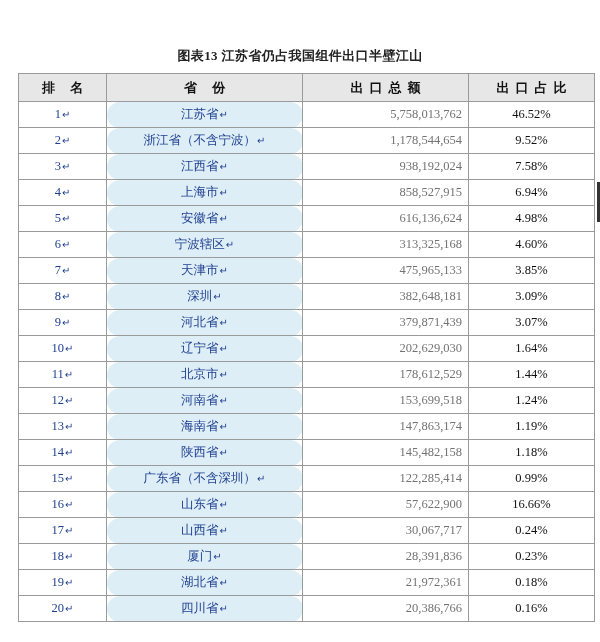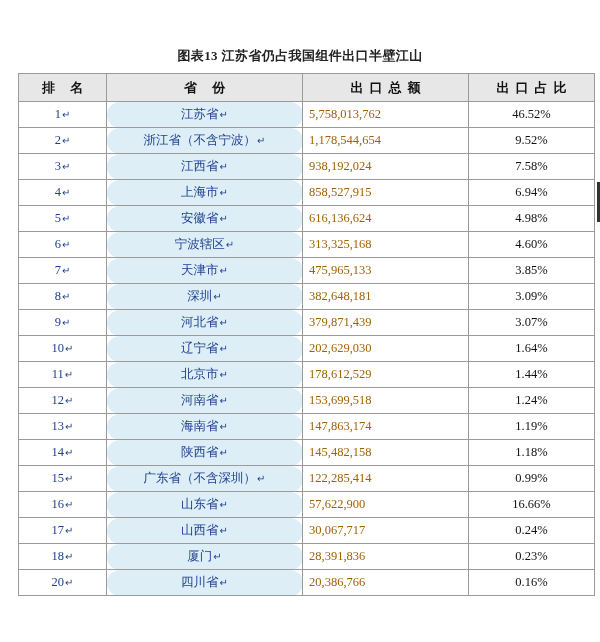--- a/index.html
+++ b/index.html
@@ -69,22 +69,22 @@
     text-align: center;
     color: #1f3f8f;
   }
   td.prov {
     text-align: center;
     color: #1f3f8f;
     background: #ddeef7;
     border-radius: 13px;
   }
   td.amt {
-    text-align: left;
-    color: #a16207;
+    text-align: right;
+    color: #737373;
     padding-right: 10px;
   }
   td.pct {
     text-align: center;
     color: #111;
     padding-right: 10px;
   }
   .mark {
     color: #1f3f8f;
     font-size: 10px;
@@ -227,20 +227,26 @@
             <td class="amt">30,067,717</td>
             <td class="pct">0.24%</td>
           </tr>
           <tr>
             <td class="rank">18<span class="mark">↵</span></td>
             <td class="prov">厦门<span class="mark">↵</span></td>
             <td class="amt">28,391,836</td>
             <td class="pct">0.23%</td>
           </tr>
           <tr>
+            <td class="rank">19<span class="mark">↵</span></td>
+            <td class="prov">湖北省<span class="mark">↵</span></td>
+            <td class="amt">21,972,361</td>
+            <td class="pct">0.18%</td>
+          </tr>
+          <tr>
             <td class="rank">20<span class="mark">↵</span></td>
             <td class="prov">四川省<span class="mark">↵</span></td>
             <td class="amt">20,386,766</td>
             <td class="pct">0.16%</td>
           </tr>
         </tbody>
     </table>
   </div>
 
   <div class="edge-bar"></div>

